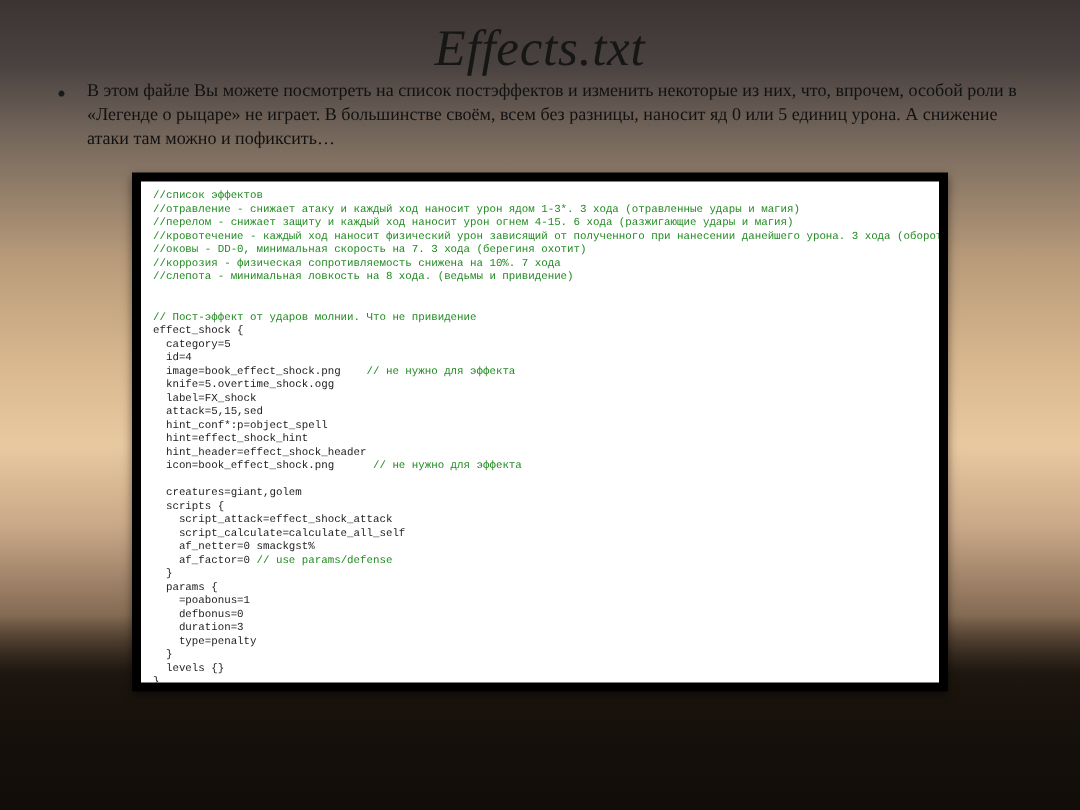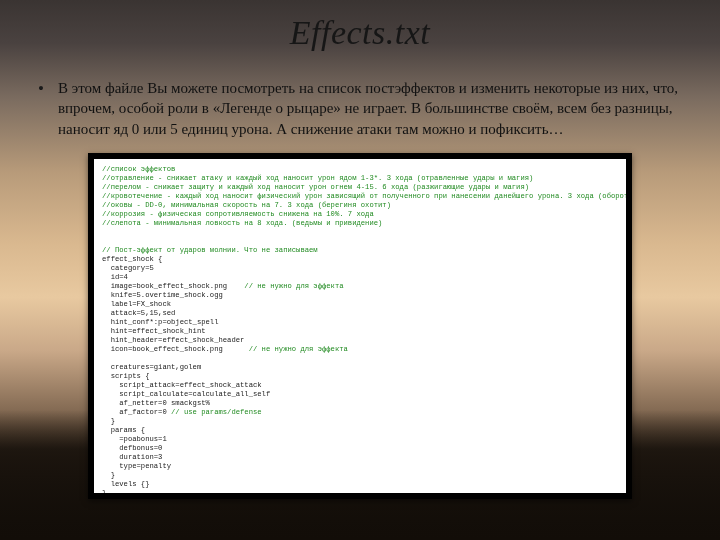--- a/index.html
+++ b/index.html
@@ -32,27 +32,27 @@
     z-index: 0;
   }
   .slide { position: relative; z-index: 1; width: 100%; height: 100%; padding: 14px 38px 0 38px; }
   .title {
     text-align: center;
     font-style: italic;
     font-size: 34px;
     font-weight: 400;
     color: #161616;
     font-family: "Monotype Corsiva", "Apple Chancery", cursive, Georgia, serif;
-    margin-bottom: 26px;
+    margin-bottom: 0;
     letter-spacing: 0.5px;
   }
   .body-row { display: flex; align-items: flex-start; gap: 14px; }
   .bullet { font-size: 17px; line-height: 1; margin-top: 2px; }
   .para {
-    font-size: 15px;
+    font-size: 12px;
     line-height: 1.35;
     color: #111;
     font-family: Georgia, 'Times New Roman', serif;
   }
   .code-frame {
     margin: 14px auto 0 auto;
     width: 544px;
     height: 346px;
     background: #000;
     padding: 6px;
@@ -91,21 +91,21 @@
     <div class="code-inner">
       <pre class="code" id="code-block"><span class="cmt">//список эффектов</span>
 <span class="cmt">//отравление - снижает атаку и каждый ход наносит урон ядом 1-3*. 3 хода (отравленные удары и магия)</span>
 <span class="cmt">//перелом - снижает защиту и каждый ход наносит урон огнем 4-15. 6 хода (разжигающие удары и магия)</span>
 <span class="cmt">//кровотечение - каждый ход наносит физический урон зависящий от полученного при нанесении данейшего урона. 3 хода (оборотень)</span>
 <span class="cmt">//оковы - DD-0, минимальная скорость на 7. 3 хода (берегиня охотит)</span>
 <span class="cmt">//коррозия - физическая сопротивляемость снижена на 10%. 7 хода</span>
 <span class="cmt">//слепота - минимальная ловкость на 8 хода. (ведьмы и привидение)</span>
 
 
-<span class="cmt">// Пост-эффект от ударов молнии. Что не записываем</span>
+<span class="cmt">// Пост-эффект от ударов молнии. Что не привидение</span>
 effect_shock {
   category=5
   id=4
   image=book_effect_shock.png    <span class="cmt">// не нужно для эффекта</span>
   knife=5.overtime_shock.ogg
   label=FX_shock
   attack=5,15,sed
   hint_conf*:p=object_spell
   hint=effect_shock_hint
   hint_header=effect_shock_header

